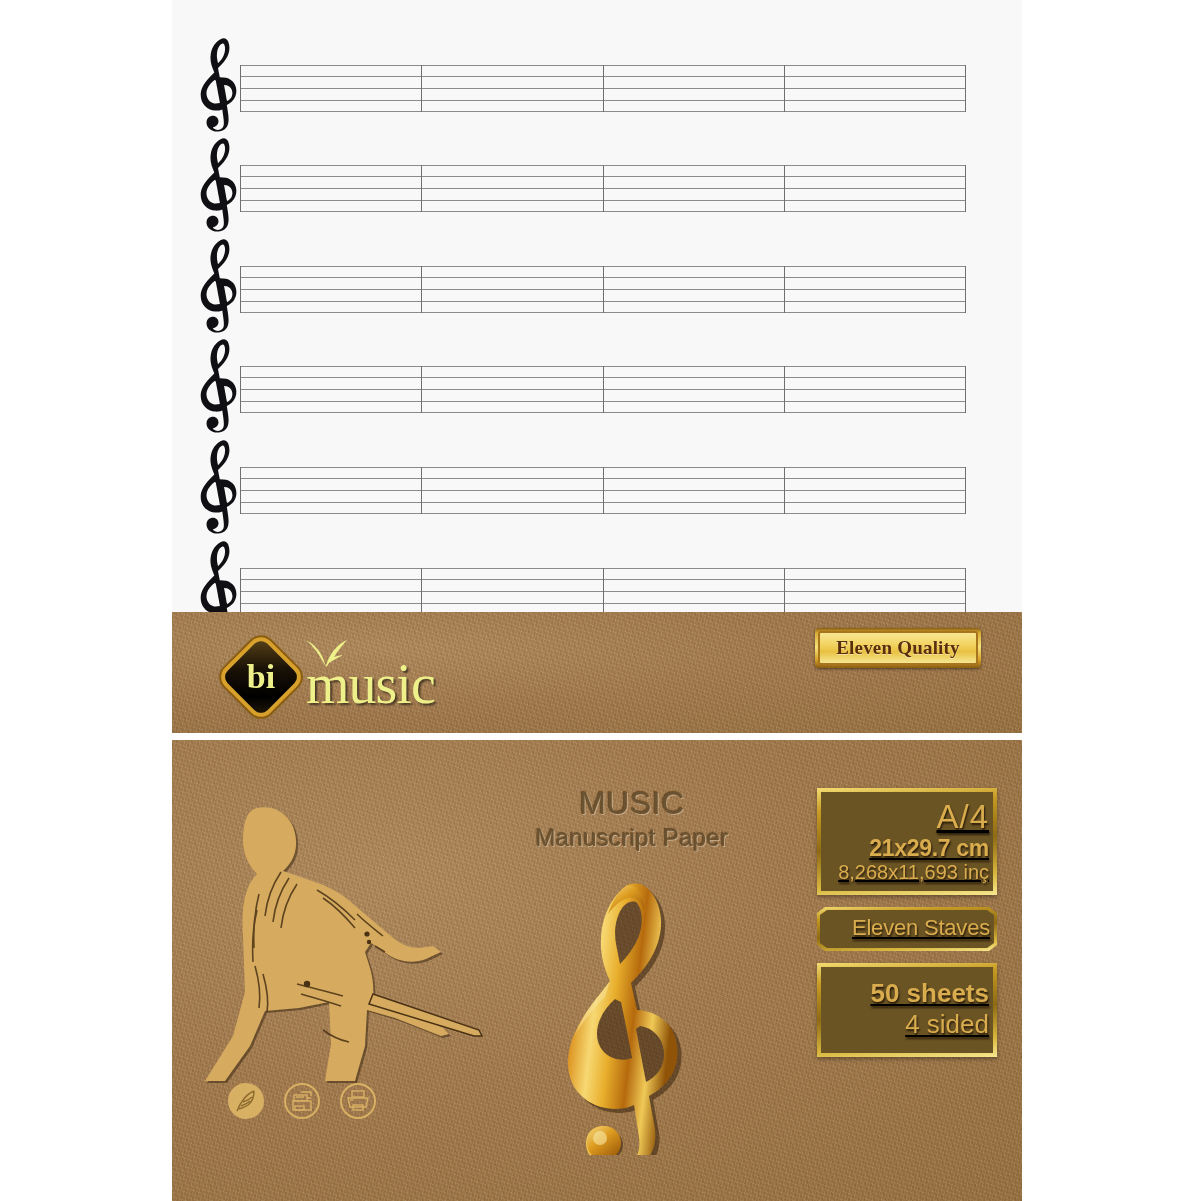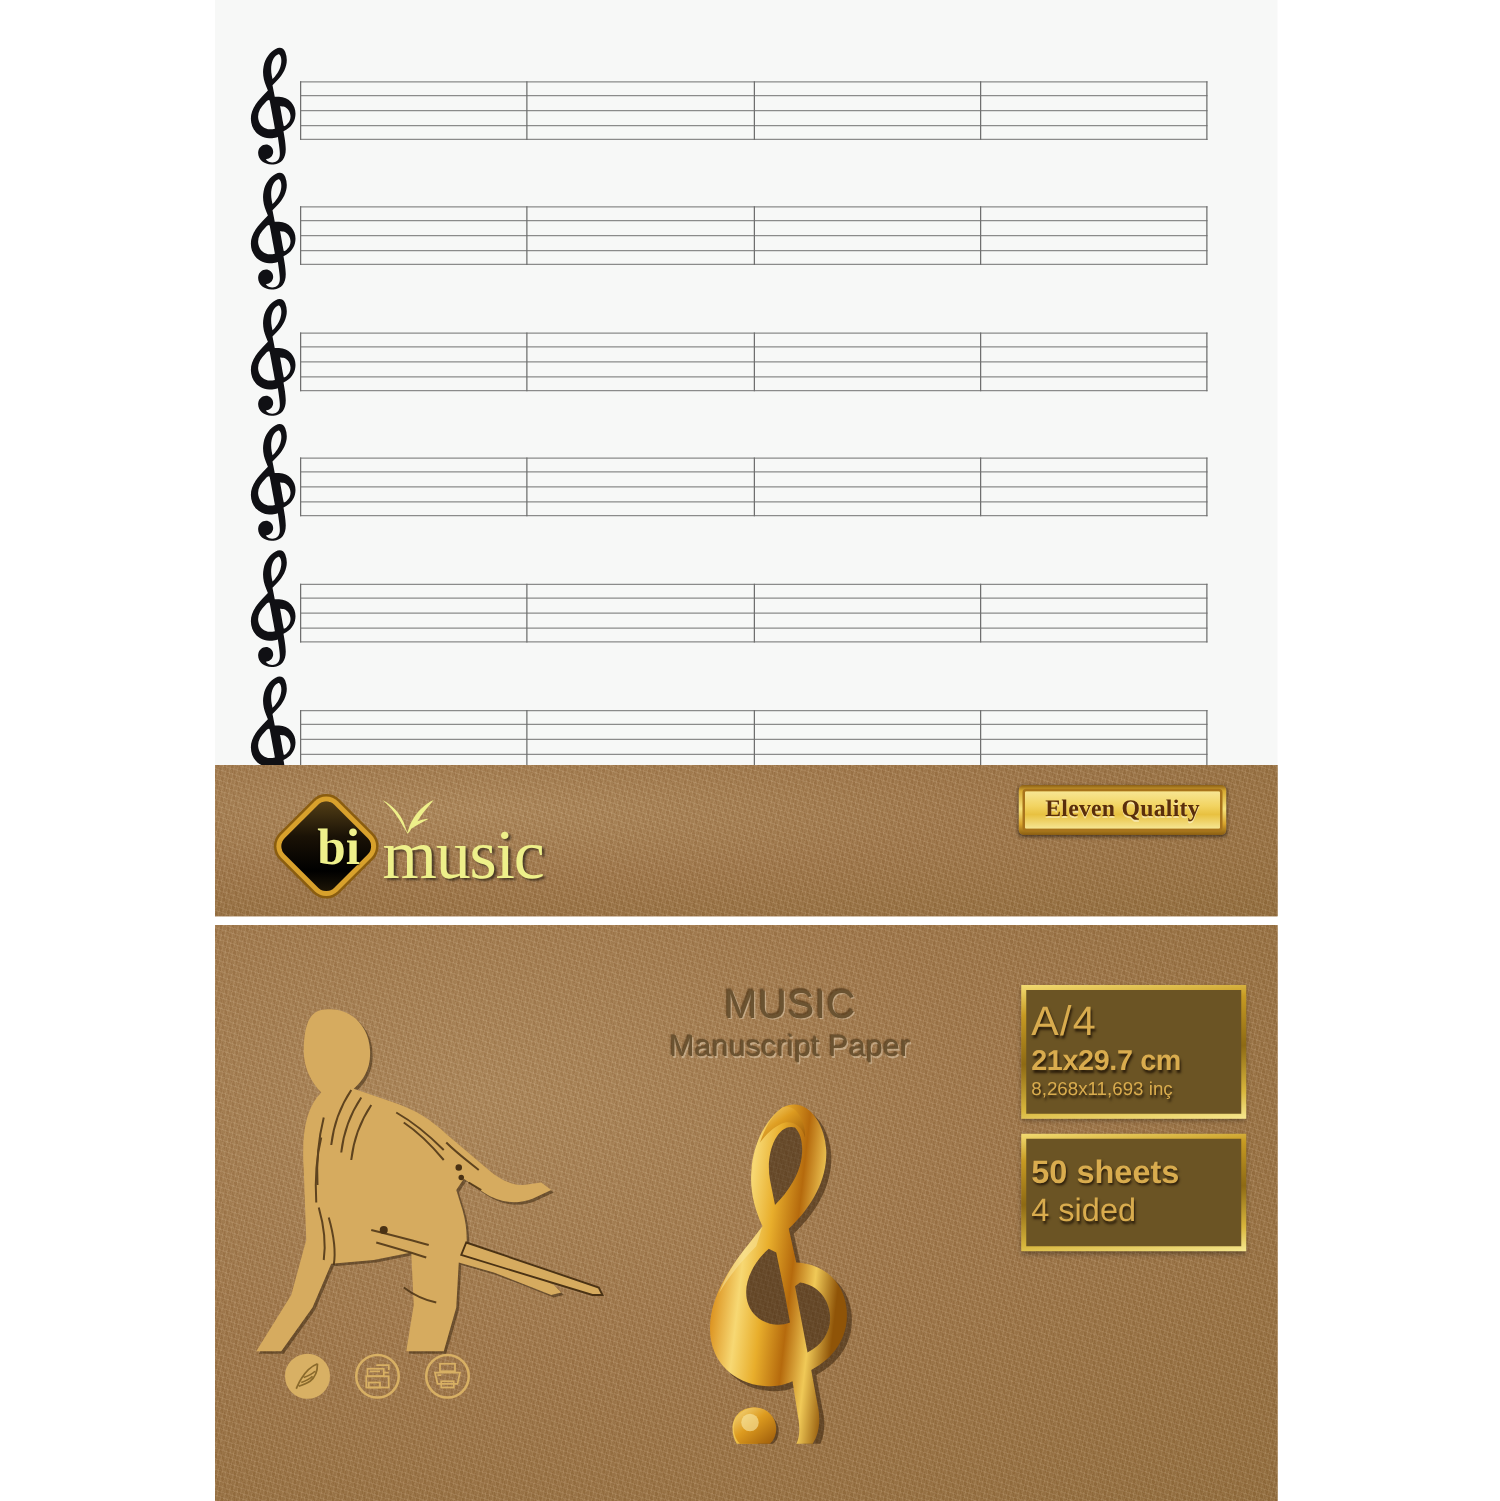--- a/index.html
+++ b/index.html
@@ -123,26 +123,26 @@
     position: absolute;
     left: 9px; top: 9px;
     width: 56px; height: 56px;
     transform: rotate(45deg);
     border-radius: 9px;
     background: linear-gradient(135deg, #5a4418 0%, #1a1206 40%, #000000 75%, #241a08 100%);
     box-shadow: 0 0 0 4px #d8a12c, 0 0 0 6px #8a5d10, 0 2px 6px rgba(0,0,0,0.55);
   }
   .diamond-text {
     position: absolute;
-    left: 10px; top: 14px;
+    left: 0; top: 14px;
     width: 74px;
     text-align: center;
     font-family: "Liberation Serif", serif;
     font-weight: bold;
-    font-size: 41px;
+    font-size: 34px;
     line-height: 46px;
     color: #eef08a;
     text-shadow: 0 1px 1px rgba(0,0,0,0.8);
     z-index: 3;
   }
   .bird {
     position: absolute;
     left: 80px;
     top: 0px;
     width: 44px;
@@ -281,22 +281,23 @@
     position: relative;
     margin-bottom: 12px;
     padding: 4px;
     box-sizing: border-box;
     background: linear-gradient(175deg, #f3dc72 0%, #c69a22 20%, #8e6a14 52%, #d8b63c 82%, #f7e88f 100%);
     box-shadow: 0 2px 4px rgba(0,0,0,0.35);
   }
   .spec-box > .face {
     background: #6b5424;
     box-sizing: border-box;
-    text-align: left;
+    text-align: right;
     padding: 7px 4px 9px 4px;
+    text-decoration: underline;
   }
   .spec-box.notched {
     clip-path: polygon(8px 0, calc(100% - 8px) 0, 100% 6px, 100% calc(100% - 6px), calc(100% - 8px) 100%, 8px 100%, 0 calc(100% - 6px), 0 6px);
     padding: 3px;
   }
   .spec-box.notched > .face {
     clip-path: polygon(7px 0, calc(100% - 7px) 0, 100% 5px, 100% calc(100% - 5px), calc(100% - 7px) 100%, 7px 100%, 0 calc(100% - 5px), 0 5px);
     padding: 4px 4px 6px 4px;
   }
 
@@ -309,21 +310,21 @@
     line-height: 36px;
     letter-spacing: 1px;
   }
   .s-dim {
     font-size: 23px;
     line-height: 27px;
     font-weight: bold;
     letter-spacing: -0.3px;
   }
   .s-inch {
-    font-size: 15px;
+    font-size: 20px;
     line-height: 20px;
   }
   .s-paper {
     font-size: 25px;
     line-height: 29px;
   }
   .s-gram {
     font-size: 25px;
     line-height: 29px;
   }
@@ -592,20 +593,25 @@
 
       <div class="spec-box">
         <div class="face">
           <div class="gold-text s-a4">A/4</div>
           <div class="gold-text s-dim">21x29.7 cm</div>
           <div class="gold-text s-inch">8,268x11,693 inç</div>
         </div>
       </div>
 
 
+      <div class="spec-box notched">
+        <div class="face">
+          <div class="gold-text s-staves">Eleven Staves</div>
+        </div>
+      </div>
 
       <div class="spec-box">
         <div class="face" style="padding-top:11px;padding-bottom:13px;">
           <div class="gold-text s-sheets">50 sheets</div>
           <div class="gold-text s-sided">4 sided</div>
         </div>
       </div>
 
     </div>
 

